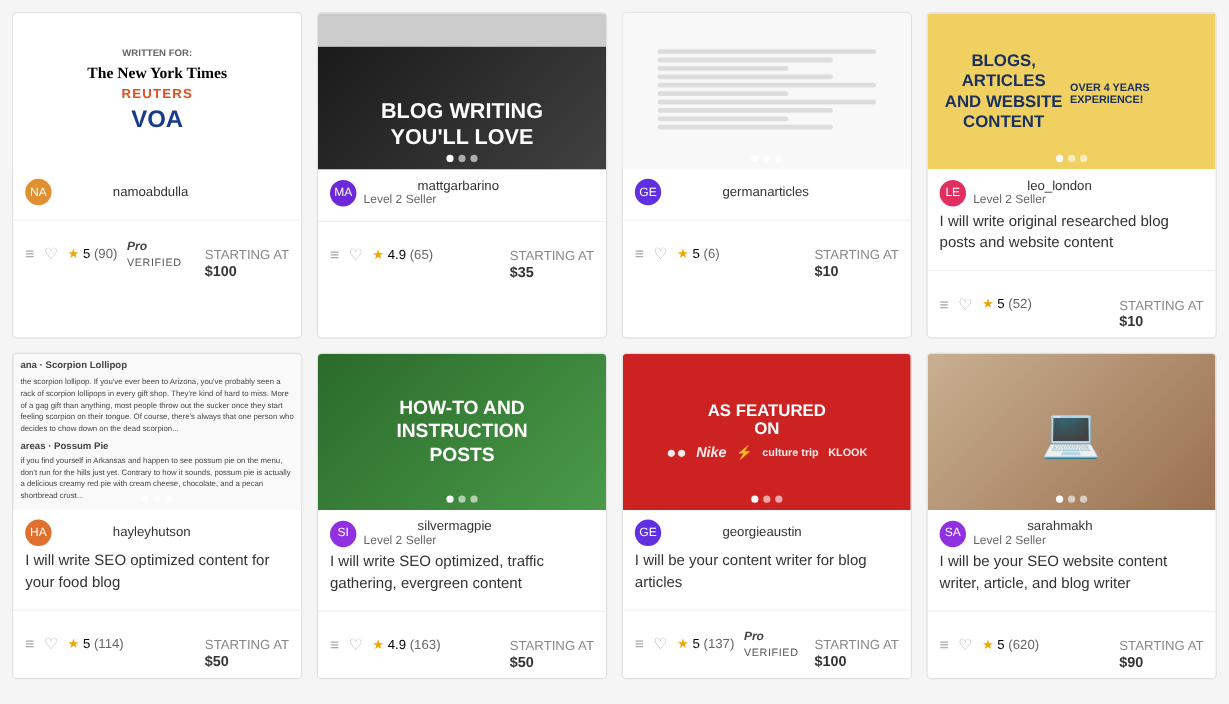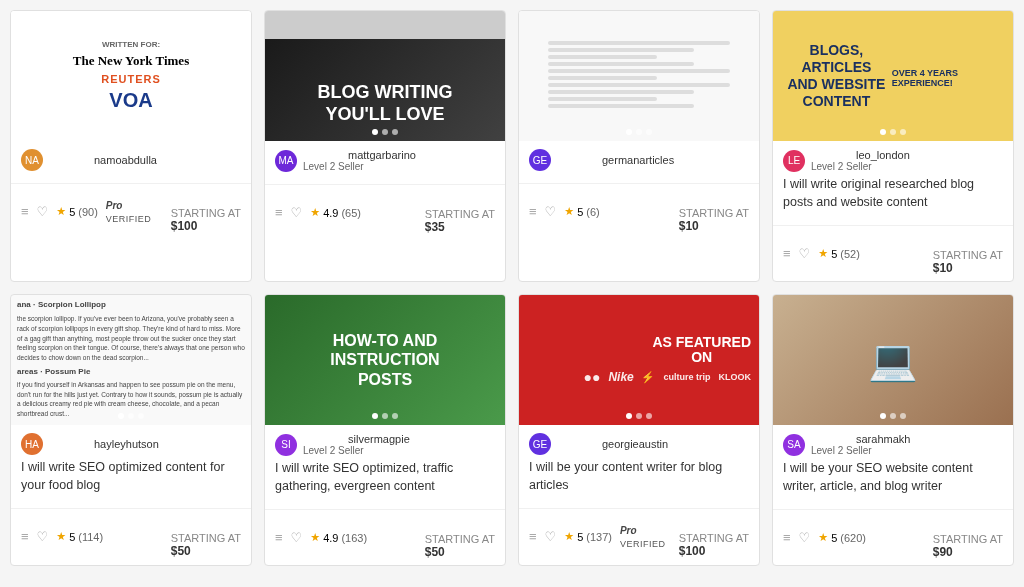--- a/index.html
+++ b/index.html
@@ -197,21 +197,21 @@
       padding: 8px;
       line-height: 1.2;
       height: 100%;
     }
 
     .featured-banner {
       background: #cc2222;
       color: #fff;
       display: flex;
       flex-direction: column;
-      align-items: flex-end;
+      align-items: center;
       justify-content: center;
       padding: 8px;
       height: 100%;
       gap: 4px;
     }
     .featured-title { font-size: 14px; font-weight: 900; text-align: center; line-height: 1.1; }
     .featured-logos { display: flex; gap: 8px; align-items: center; flex-wrap: wrap; justify-content: center; }
     .featured-logo { font-size: 9px; font-weight: bold; color: rgba(255,255,255,0.9); }
 
     .laptop-banner {

